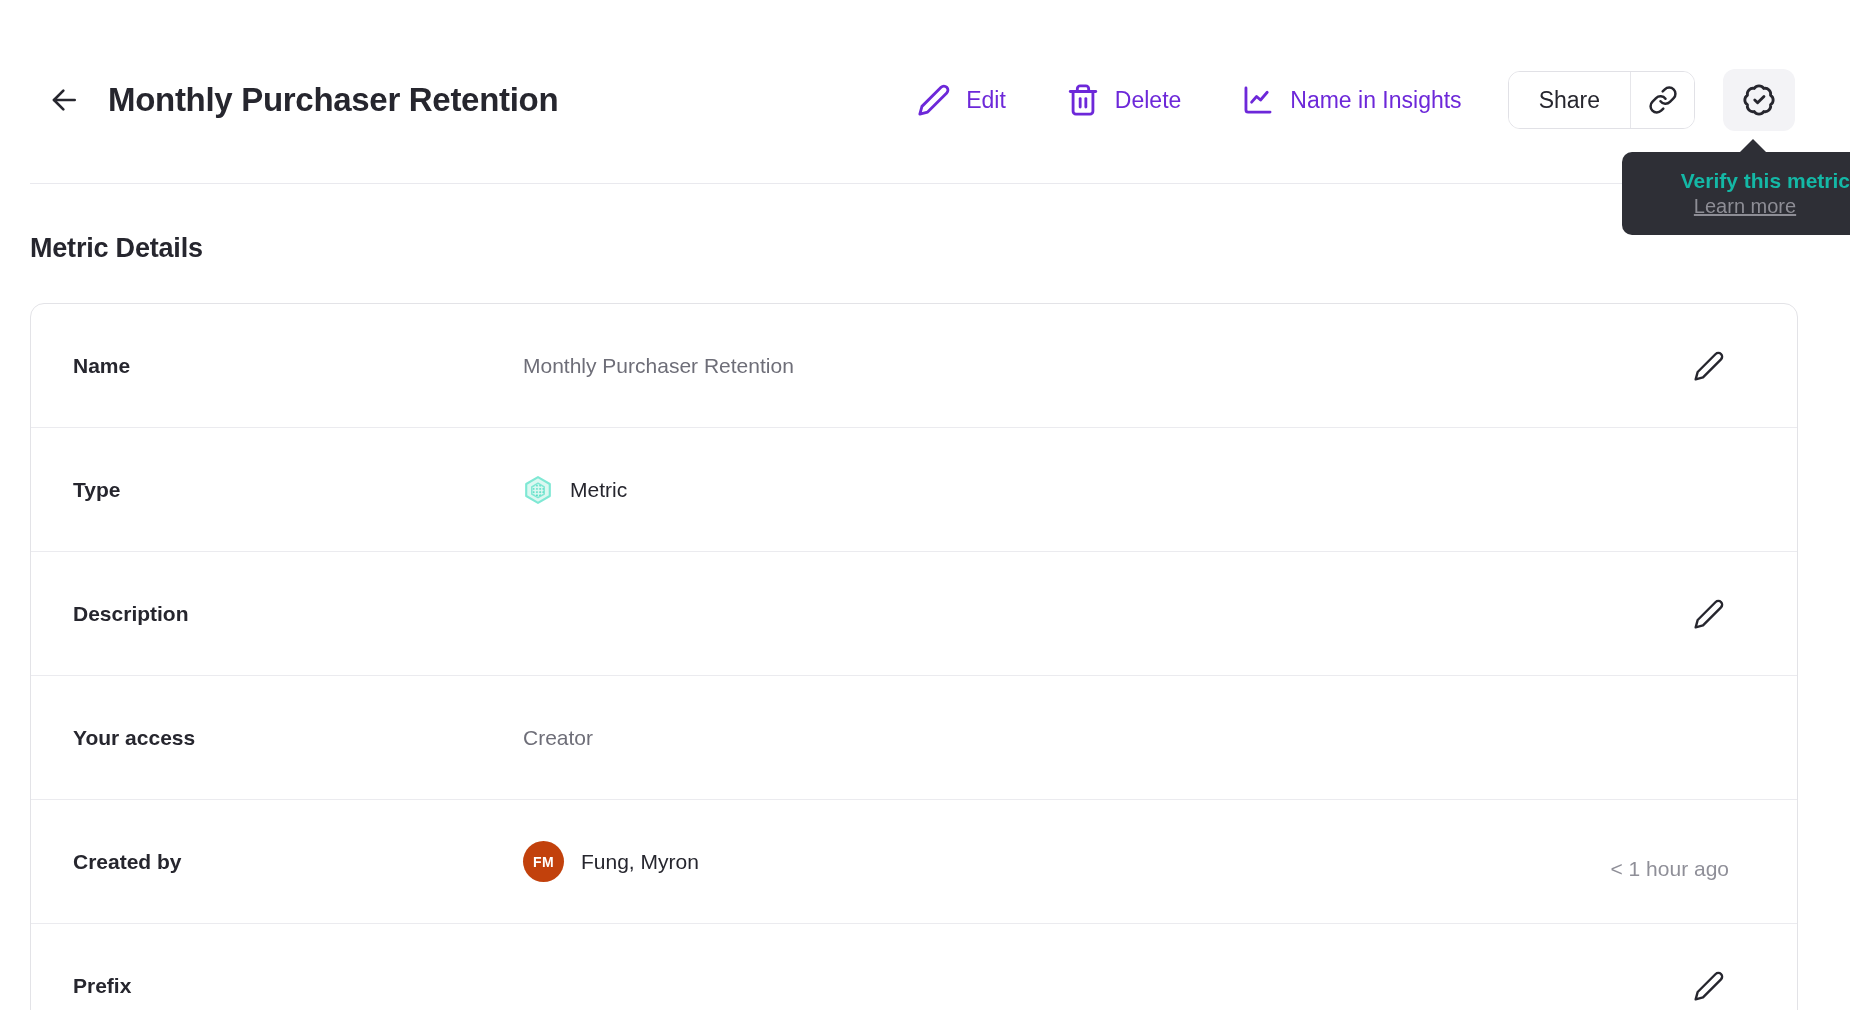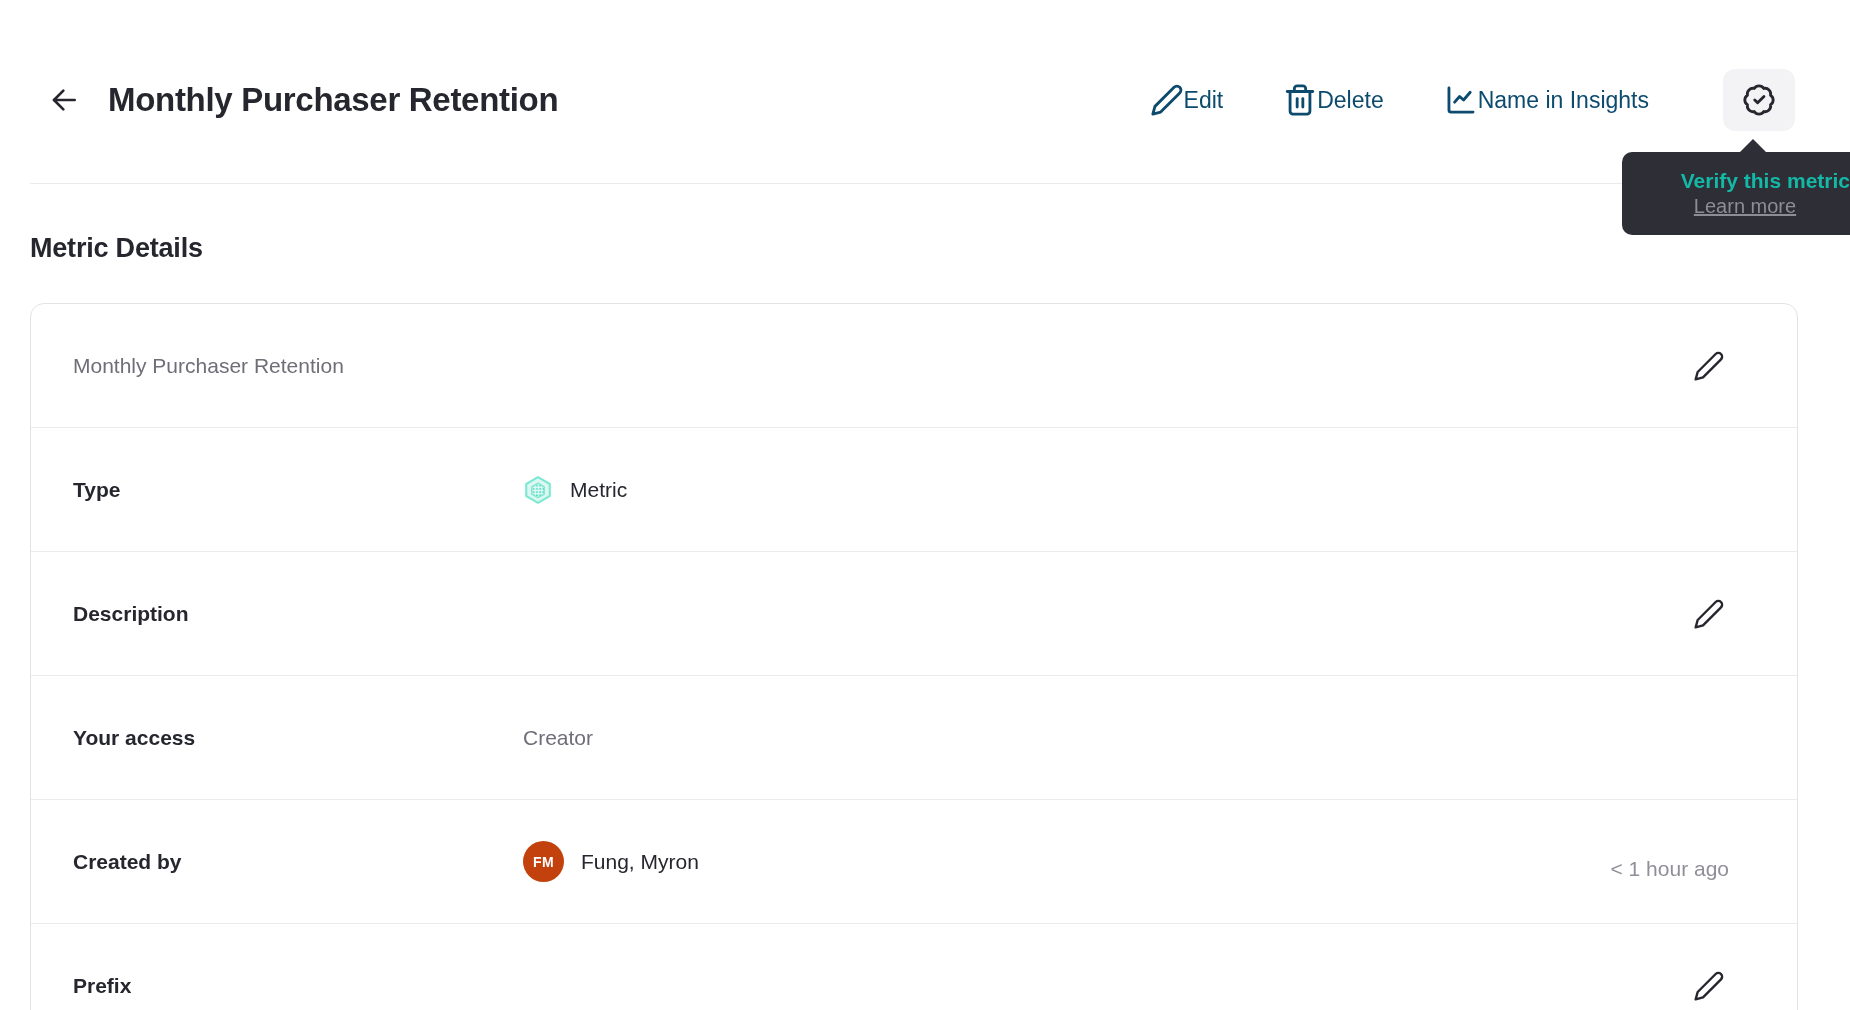--- a/index.html
+++ b/index.html
@@ -24,23 +24,23 @@
     width:40px; height:40px; border:none; background:transparent; color:#26262e;
     display:flex; align-items:center; justify-content:center; cursor:pointer;
     margin-right:24px; flex:0 0 auto;
   }
   .page-title {
     font-size:33px; font-weight:700; letter-spacing:-0.3px; color:#26262e;
     white-space:nowrap; margin-right:auto;
   }
   .hdr-actions { display:flex; align-items:center; gap:60px; margin-right:46px; }
   .action-btn {
-    display:flex; align-items:center; 
+    display:flex; align-items:center; gap:15px;
     border:none; background:transparent; cursor:pointer;
-    font-family:inherit; font-size:23px; font-weight:500; color:#0c4a6e;
+    font-family:inherit; font-size:23px; font-weight:500; color:#6d28d9;
     white-space:nowrap;
   }
   .action-btn .a-icon { width:34px; height:34px; }
   .split-group {
     display:flex; align-items:stretch; height:58px;
     border:1px solid #e1e1e6; border-radius:12px; overflow:hidden;
     background:#ffffff;
   }
   .split-btn {
     border:none; background:#ffffff; cursor:pointer;
@@ -142,20 +142,33 @@
       <span class="a-icon">
         <svg width="34" height="34" viewBox="0 0 24 24" stroke-width="1.9">
           <path d="M3.5 3.5v15.5a1.5 1.5 0 0 0 1.5 1.5h15.5"></path>
           <polyline points="7.5 13.5 11 9.5 13.8 12 18.5 6.5"></polyline>
         </svg>
       </span>
       <span>Name in Insights</span>
     </button>
   </div>
 
+  <div class="split-group">
+    <button class="split-btn share">
+      <span>Share</span>
+    </button>
+    <button class="split-btn link">
+      <span>
+        <svg width="30" height="30" viewBox="0 0 24 24" stroke-width="2.1">
+          <path d="M10 13a5 5 0 0 0 7.54.54l3-3a5 5 0 0 0-7.07-7.07l-1.72 1.71"></path>
+          <path d="M14 11a5 5 0 0 0-7.54-.54l-3 3a5 5 0 0 0 7.07 7.07l1.71-1.71"></path>
+        </svg>
+      </span>
+    </button>
+  </div>
 
   <button class="badge-btn">
     <span>
       <svg width="34" height="34" viewBox="0 0 24 24" stroke-width="1.9">
         <path d="M3.85 8.62a4 4 0 0 1 4.78-4.77 4 4 0 0 1 6.74 0 4 4 0 0 1 4.78 4.78 4 4 0 0 1 0 6.74 4 4 0 0 1-4.77 4.78 4 4 0 0 1-6.75 0 4 4 0 0 1-4.78-4.77 4 4 0 0 1 0-6.76Z"></path>
         <path d="m9 12 2 2 4.5-4.5"></path>
       </svg>
     </span>
   </button>
 </div>
@@ -164,20 +177,21 @@
   <div class="tooltip-title">Verify this metric</div>
   <a class="tooltip-link">Learn more</a>
 </div>
 
 <div class="section">
   <h2 class="section-heading">Metric Details</h2>
 
   <div class="card">
 
     <div class="row">
+      <div class="row-label">Name</div>
       <div class="row-value text-gray">Monthly Purchaser Retention</div>
       <div class="row-right">
         <button class="icon-btn">
           <span>
             <svg viewBox="0 0 24 24">
                 <path d="M17 3a2.828 2.828 0 1 1 4 4L7.5 20.5 2 22l1.5-5.5L17 3z"></path>
               </svg>
           </span>
         </button>
       </div>

